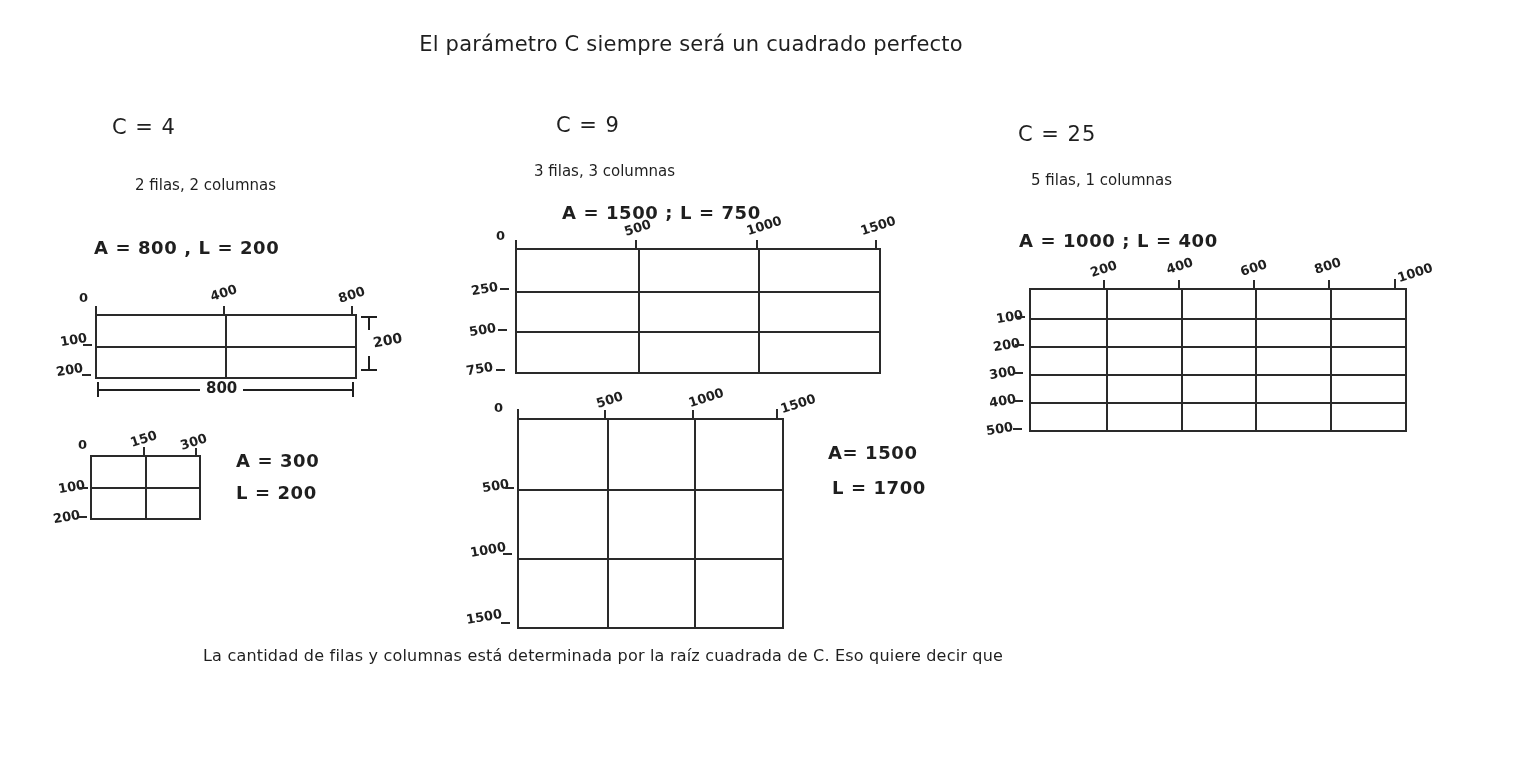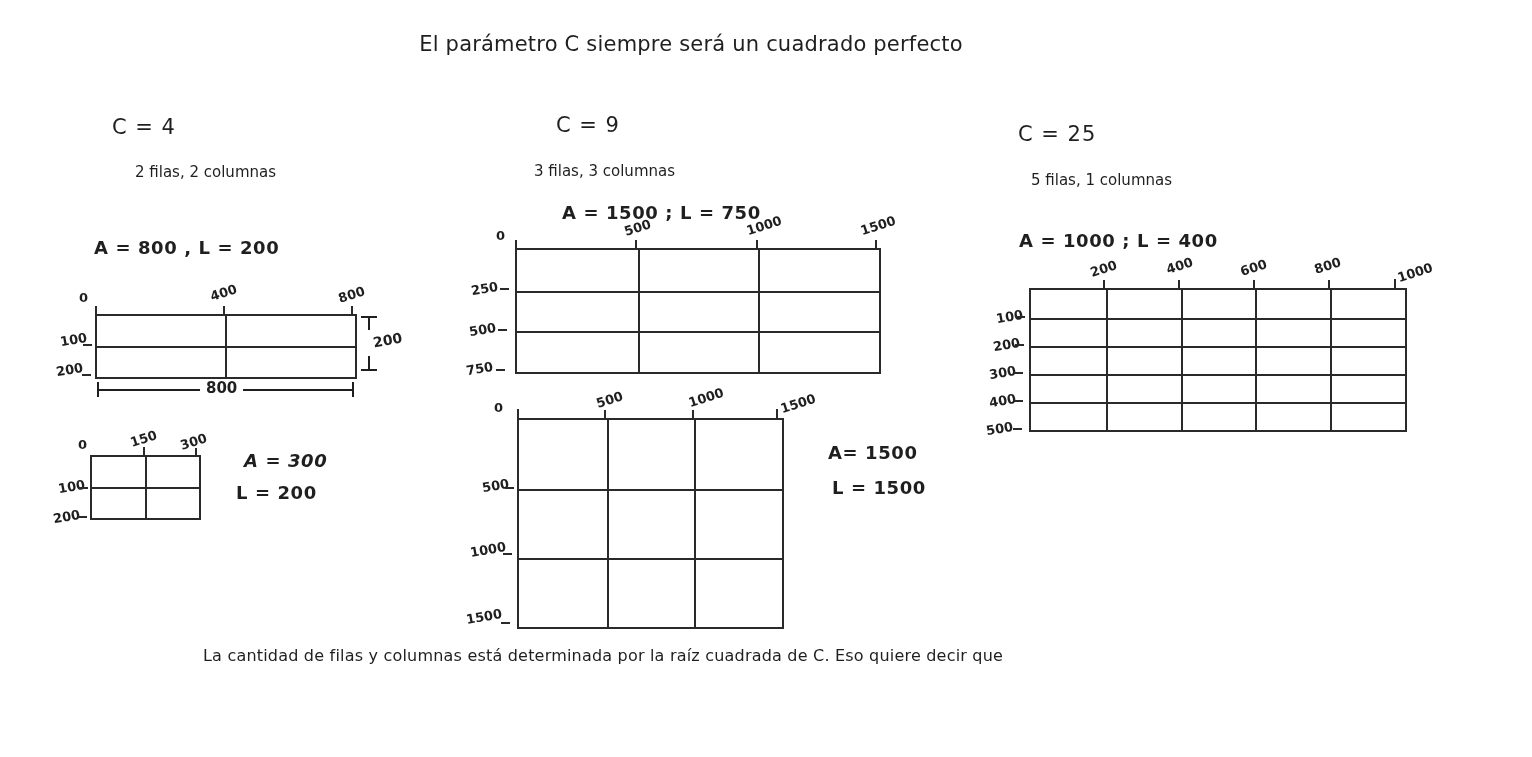--- a/index.html
+++ b/index.html
@@ -28,21 +28,21 @@
   .footer{font-size:16px;letter-spacing:.2px;white-space:nowrap;}
 </style>
 </head>
 <body>
 
 <div class="canvas">
 
   <div class="abs title" style="left:0;top:32px;width:1382px;">El parámetro C siempre será un cuadrado perfecto</div>
 
   <div class="abs heading" style="left:96px;top:115px;margin-left:16px;">C = 4</div>
-  <div class="abs sub" style="left:135px;top:163px;">2 filas, 2 columnas</div>
+  <div class="abs sub" style="left:135px;top:176px;">2 filas, 2 columnas</div>
   <div class="abs params" style="left:94px;top:237px;">A = 800 ,  L = 200</div>
 
   <div class="grid" style="left:95px;top:314px;width:258px;height:61px;">
     <div class="vline" style="left:50%;margin-left:-1px;"></div>
     <div class="hline" style="top:50%;margin-top:-1px;"></div>
   </div>
   <div class="abs tick" style="left:79px;top:290px;">0</div>
   <div class="abs tick rot" style="left:210px;top:285px;">400</div>
   <div class="abs tick rot" style="left:338px;top:287px;">800</div>
   <div class="tmv" style="left:95px;top:306px;"></div>
@@ -70,21 +70,21 @@
   </div>
   <div class="abs tick" style="left:78px;top:437px;">0</div>
   <div class="abs tick rot" style="left:130px;top:431px;">150</div>
   <div class="abs tick rot" style="left:180px;top:434px;">300</div>
   <div class="tmv" style="left:143px;top:447px;"></div>
   <div class="tmv" style="left:195px;top:448px;"></div>
   <div class="abs tick yrot" style="left:58px;top:479px;">100</div>
   <div class="abs tick yrot" style="left:53px;top:509px;">200</div>
   <div class="tmh" style="left:79px;top:487px;"></div>
   <div class="tmh" style="left:78px;top:516px;"></div>
-  <div class="abs side" style="left:244px;top:450px;font-style:italic;">A = 300</div>
+  <div class="abs side" style="left:236px;top:450px;">A = 300</div>
   <div class="abs side" style="left:236px;top:482px;">L = 200</div>
 
   <div class="abs heading" style="left:520px;top:113px;margin-left:36px;">C = 9</div>
   <div class="abs sub" style="left:534px;top:162px;">3 filas, 3 columnas</div>
   <div class="abs params" style="left:562px;top:202px;">A = 1500 ;  L = 750</div>
 
   <div class="grid" style="left:515px;top:248px;width:362px;height:122px;">
     <div class="vline" style="left:33.33%;"></div>
     <div class="vline" style="left:66.66%;"></div>
     <div class="hline" style="top:33.33%;"></div>
@@ -119,21 +119,21 @@
   <div class="tmv" style="left:604px;top:410px;"></div>
   <div class="tmv" style="left:692px;top:410px;"></div>
   <div class="tmv" style="left:776px;top:409px;"></div>
   <div class="abs tick yrot" style="left:482px;top:478px;">500</div>
   <div class="abs tick yrot" style="left:470px;top:542px;">1000</div>
   <div class="abs tick yrot" style="left:466px;top:609px;">1500</div>
   <div class="tmh" style="left:505px;top:487px;"></div>
   <div class="tmh" style="left:503px;top:553px;"></div>
   <div class="tmh" style="left:501px;top:622px;"></div>
   <div class="abs side" style="left:828px;top:442px;">A= 1500</div>
-  <div class="abs side" style="left:832px;top:477px;">L = 1500</div>
+  <div class="abs side" style="left:832px;top:477px;">L = 1700</div>
 
   <div class="abs heading" style="left:1018px;top:122px;">C = 25</div>
   <div class="abs sub" style="left:1031px;top:171px;">5 filas, 1 columnas</div>
   <div class="abs params" style="left:1019px;top:230px;">A = 1000  ;  L = 400</div>
 
   <div class="grid" style="left:1029px;top:288px;width:374px;height:140px;">
     <div class="vline" style="left:20%;"></div>
     <div class="vline" style="left:40%;"></div>
     <div class="vline" style="left:60%;"></div>
     <div class="vline" style="left:80%;"></div>

